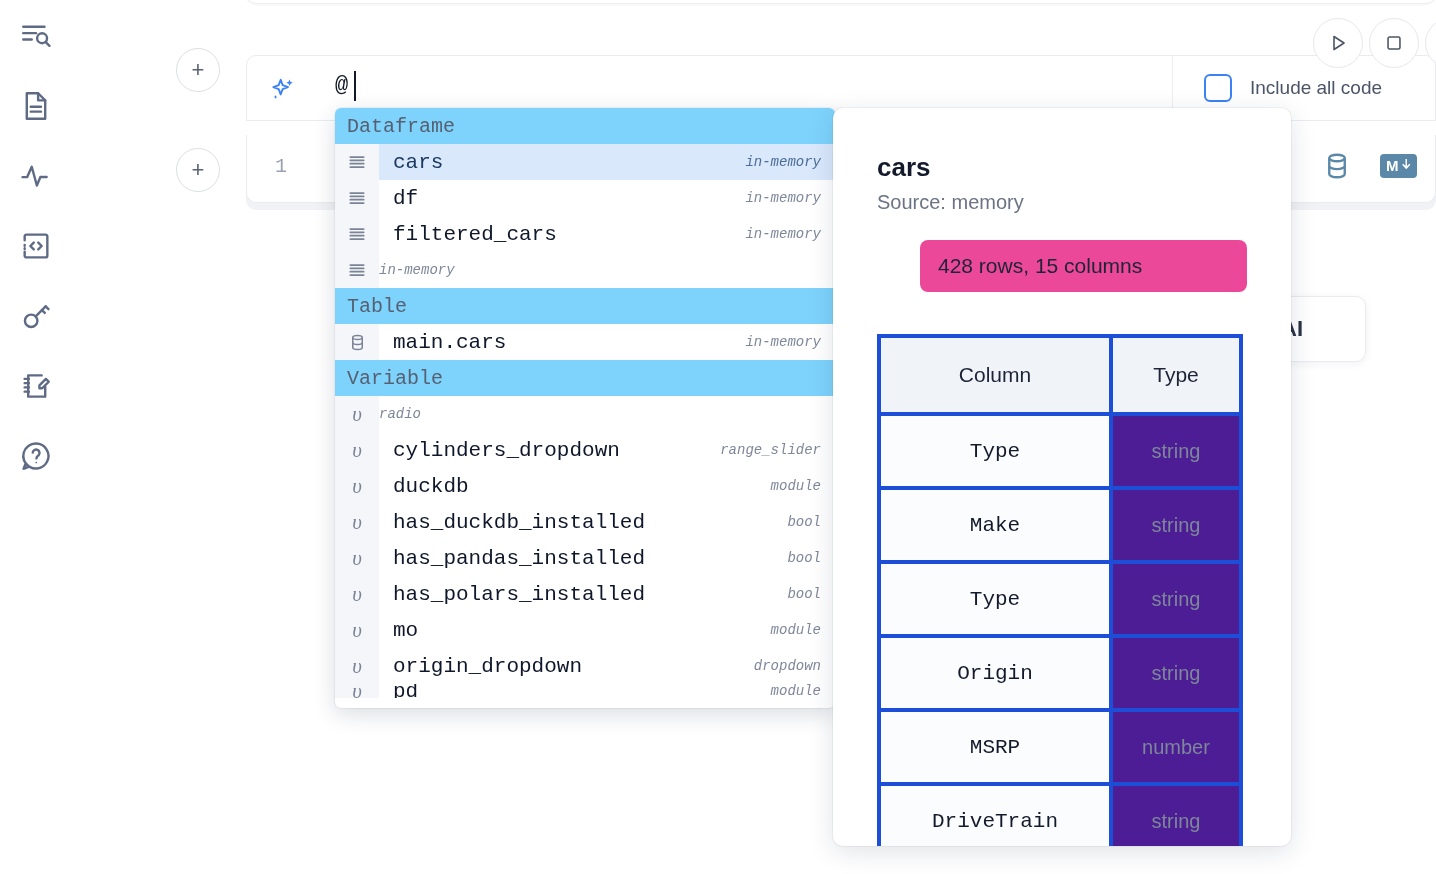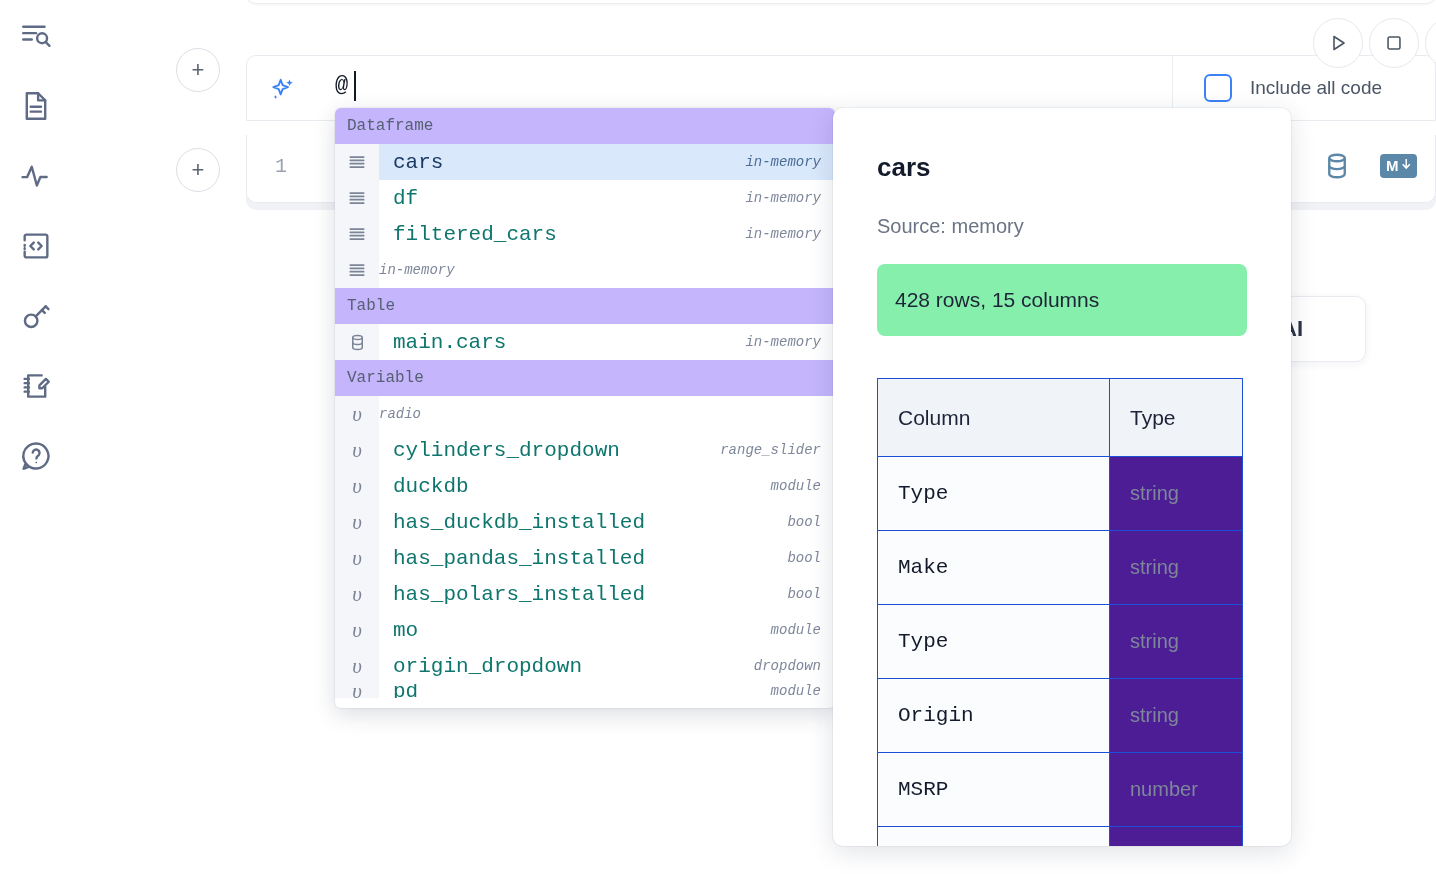--- a/index.html
+++ b/index.html
@@ -128,63 +128,63 @@
   #ac-dropdown {
     position: absolute; left: 335px; top: 108px; width: 500px; height: 600px;
     background: #ffffff;
     border-radius: 6px;
     box-shadow: 0 6px 22px rgba(25,35,70,.16), 0 0 0 1px rgba(25,35,70,.05);
     overflow: hidden;
     font-family: "Liberation Mono", monospace;
   }
   .ac-group-head {
     height: 36px; display: flex; align-items: center; padding-left: 12px;
-    background: #c4b5fd; color: #566072; font-size: 16px;
+    background: #7dd3fc; color: #566072; font-size: 20px;
   }
   .ac-row {
     height: 36px; display: flex; align-items: center;
     background: #ffffff; cursor: pointer; position: relative;
   }
   .ac-row.selected { background: #d9e8fb; }
   .ac-icon {
     width: 44px; height: 36px; flex: none;
     display: flex; align-items: center; justify-content: center;
     background: #f4f6f9; color: #7b8496;
   }
   .ac-label {
-    flex: 1; padding-left: 14px; font-size: 21px; color: #0f766e;
+    flex: 1; padding-left: 14px; font-size: 21px; color: #0f172a;
     white-space: nowrap; overflow: hidden;
   }
   .ac-row.selected .ac-label { color: #1c3a63; }
   .ac-meta {
     padding-right: 14px; font-size: 14px; color: #7e879a; white-space: nowrap; font-style: italic;
   }
   .ac-row.selected .ac-meta { color: #4b6c98; }
   .ac-row.clipped { height: 14px; overflow: hidden; }
   .ac-row.clipped .ac-icon { height: 14px; }
 
   
   #info-panel {
     position: absolute; left: 833px; top: 108px; width: 458px; height: 738px;
     background: #ffffff; border-radius: 10px;
     box-shadow: 0 6px 26px rgba(25,35,70,.13), 0 0 0 1px rgba(25,35,70,.05);
     overflow: hidden; padding: 44px 44px 0 44px;
   }
   #info-title { font-size: 26px; font-weight: 700; color: #131a2b; }
-  #info-source { margin-top: 32px; font-size: 20px; color: #6b7484; }
+  #info-source { margin-top: 8px; font-size: 20px; color: #6b7484; }
   #info-stats {
-    margin-top: 26px; background: #86efac; border-radius: 8px;
-    padding: 24px 18px; font-size: 21px; color: #1d2437;
+    margin-top: 26px; background: #ec4899; border-radius: 8px;
+    padding: 14px 18px; font-size: 21px; color: #1d2437; margin-left: 43px;
   }
   #info-table {
     margin-top: 42px; width: 366px; border-collapse: collapse;
     table-layout: fixed;
   }
   #info-table th, #info-table td {
-    border: 1px solid #1d4ed8; text-align: left; height: 74px;
+    border: 4px solid #1d4ed8; text-align: center; height: 74px;
     padding: 8px 20px; vertical-align: middle;
   }
   #info-table th {
     background: #f0f3f8; font-weight: 400; font-size: 21px; color: #1d2437;
     height: 78px;
     font-family: "Liberation Sans", sans-serif;
   }
   #info-table td.col-name {
     font-family: "Liberation Mono", monospace; font-size: 21px; color: #131a2b;
     background: #fbfcfe;

